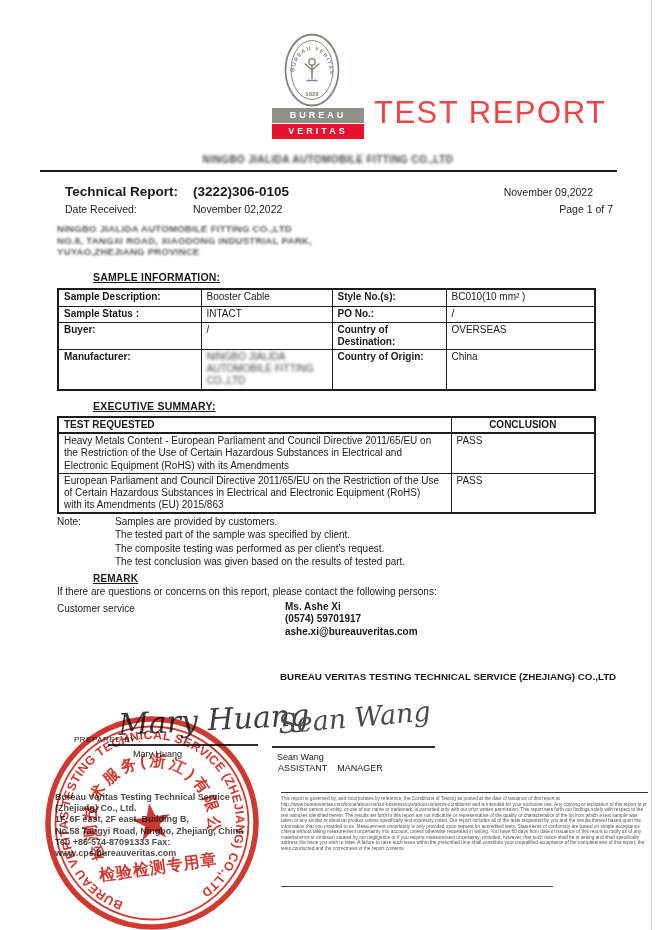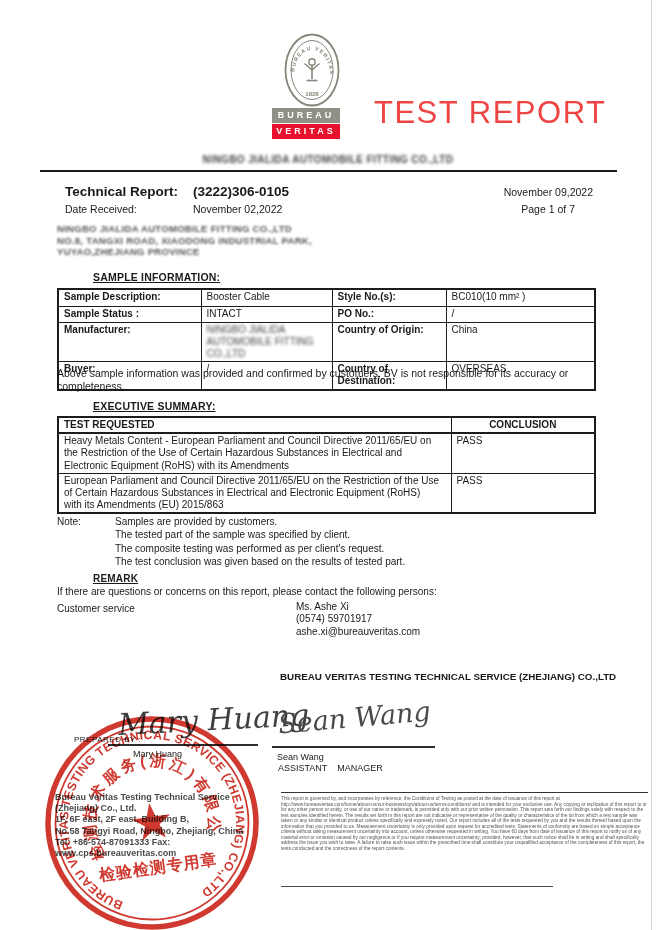--- a/index.html
+++ b/index.html
@@ -6,21 +6,21 @@
   html,body { background:#ffffff; }
   .page {
     position:relative; width:656px; height:930px; background:#fff;
     font-family:"Liberation Sans", sans-serif; color:#1a1a1a; overflow:hidden;
   }
   .abs { position:absolute; }
   .redacted { filter:blur(1.5px); color:#444; }
   .redacted-soft { filter:blur(1.3px); color:#555; }
 
   
-  .bar { width:68px; height:15px; text-align:center; color:#fff; font-weight:bold;
+  .bar { width:92px; height:15px; text-align:center; color:#fff; font-weight:bold;
          font-size:9px; letter-spacing:3px; line-height:15px; }
   .report-title { font-size:31px; letter-spacing:1.5px; color:#ef4444; }
   .client-top { left:50%; transform:translateX(-50%); top:154px; font-size:10px;
                 font-weight:bold; white-space:nowrap; letter-spacing:.4px; }
   .rule-top { left:40px; top:170px; width:577px; height:2px; background:#1c1c1c; }
 
   .lbl-bold { font-weight:bold; font-size:13.5px; }
   .meta-sm { font-size:10.5px; }
   .right-col { width:163px; text-align:right; }
 
@@ -78,21 +78,21 @@
   <div class="abs report-title" style="left:374px; top:95px;">TEST REPORT</div>
 
   <div class="abs client-top redacted">NINGBO JIALIDA AUTOMOBILE FITTING CO.,LTD</div>
   <div class="abs rule-top"></div>
 
   <div class="abs lbl-bold" style="left:65px; top:184px;">Technical Report:</div>
   <div class="abs lbl-bold" style="left:193px; top:184px;">(3222)306-0105</div>
   <div class="abs meta-sm right-col" style="left:430px; top:186px;">November 09,2022</div>
   <div class="abs meta-sm" style="left:65px; top:203px;">Date Received:</div>
   <div class="abs meta-sm" style="left:193px; top:203px;">November 02,2022</div>
-  <div class="abs meta-sm right-col" style="left:412px; top:203px;">Page 1 of 7</div>
+  <div class="abs meta-sm right-col" style="left:450px; top:203px;">Page 1 of 7</div>
 
   <div class="abs" style="left:57px; top:223px;">
     <div class="addr-line redacted-soft">NINGBO JIALIDA AUTOMOBILE FITTING CO.,LTD</div>
     <div class="addr-line redacted-soft">NO.8, TANGXI ROAD, XIAODONG INDUSTRIAL PARK,</div>
     <div class="addr-line redacted-soft">YUYAO,ZHEJIANG PROVINCE</div>
   </div>
 
   <div class="abs sec-head" style="left:57px; top:271px;">SAMPLE INFORMATION:</div>
 
   <table class="abs doc-table" style="left:57px; top:288px; width:537px;">
@@ -108,40 +108,39 @@
       <td>Booster Cable</td>
       <td class="cell-label">Style No.(s):</td>
       <td>BC010(10 mm² )</td>
     </tr>
     <tr style="height:16px;">
       <td class="cell-label">Sample Status :</td>
       <td>INTACT</td>
       <td class="cell-label">PO No.:</td>
       <td>/</td>
     </tr>
+    <tr style="height:17px;">
+      <td class="cell-label">Buyer:</td>
+      <td>/</td>
+      <td class="cell-label">Country of Destination:</td>
+      <td>OVERSEAS</td>
+    </tr>
     <tr style="height:30px;">
       <td class="cell-label">Manufacturer:</td>
       <td>
         <div class="redacted">NINGBO JIALIDA</div>
         <div class="redacted">AUTOMOBILE FITTING</div>
         <div class="redacted">CO.,LTD</div>
       </td>
       <td class="cell-label">Country of Origin:</td>
       <td>China</td>
     </tr>
-    <tr style="height:17px;">
-      <td class="cell-label">Buyer:</td>
-      <td>/</td>
-      <td class="cell-label">Country of Destination:</td>
-      <td>OVERSEAS</td>
-    </tr>
   </tbody>
     </table>
 
-  <div class="abs body-text" style="left:57px; top:367px; width:533px;">Above sample information was provided and confirmed by customers, BV is not responsible for its accuracy or completeness.</div>
 
   <div class="abs sec-head" style="left:57px; top:400px;">EXECUTIVE SUMMARY:</div>
 
   <table class="abs doc-table" style="left:57px; top:416px; width:537px;">
     <colgroup>
         <col style="width:393px">
         <col style="width:144px">
       </colgroup>
     <tbody>
         <tr class="exec-header" style="height:16px;">
@@ -163,21 +162,21 @@
   <div class="abs" style="left:115px; top:515px;">
     <div class="note-line">Samples are provided by customers.</div>
     <div class="note-line">The tested part of the sample was specified by client.</div>
     <div class="note-line">The composite testing was performed as per client's request.</div>
     <div class="note-line">The test conclusion was given based on the results of tested part.</div>
   </div>
 
   <div class="abs sec-head" style="left:57px; top:573px; font-size:10px;">REMARK</div>
   <div class="abs" style="left:57px; top:586px; font-size:10px;">If there are questions or concerns on this report, please contact the following persons:</div>
   <div class="abs" style="left:57px; top:603px; font-size:10px;">Customer service</div>
-  <div class="abs" style="left:296px; top:601px;">
+  <div class="abs" style="left:285px; top:601px;font-weight:bold;">
     <div class="note-line" style="line-height:12.3px;">Ms. Ashe Xi</div>
     <div class="note-line" style="line-height:12.3px;">(0574) 59701917</div>
     <div class="note-line" style="line-height:12.3px;">ashe.xi@bureauveritas.com</div>
   </div>
 
   <div class="abs" style="left:280px; top:671px; font-size:9.8px; font-weight:bold;">BUREAU VERITAS TESTING TECHNICAL SERVICE (ZHEJIANG) CO.,LTD</div>
 
   <div class="abs" style="left:74px; top:735px; font-size:8px; letter-spacing:.5px;">PREPARED BY :</div>
 
   <div class="abs sig-script" style="left:118px; top:702px; font-size:30px; transform:rotate(-3deg);">Mary Huang</div>

